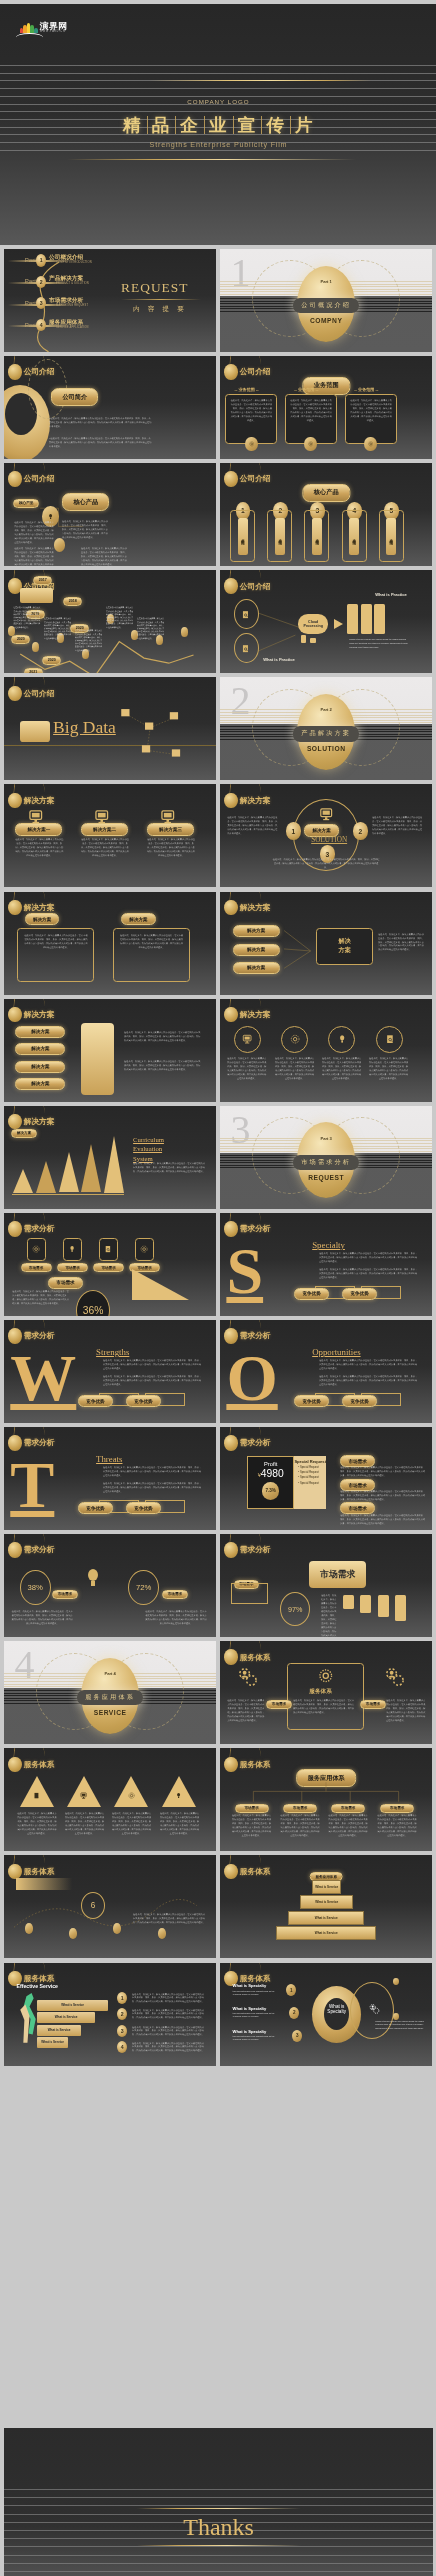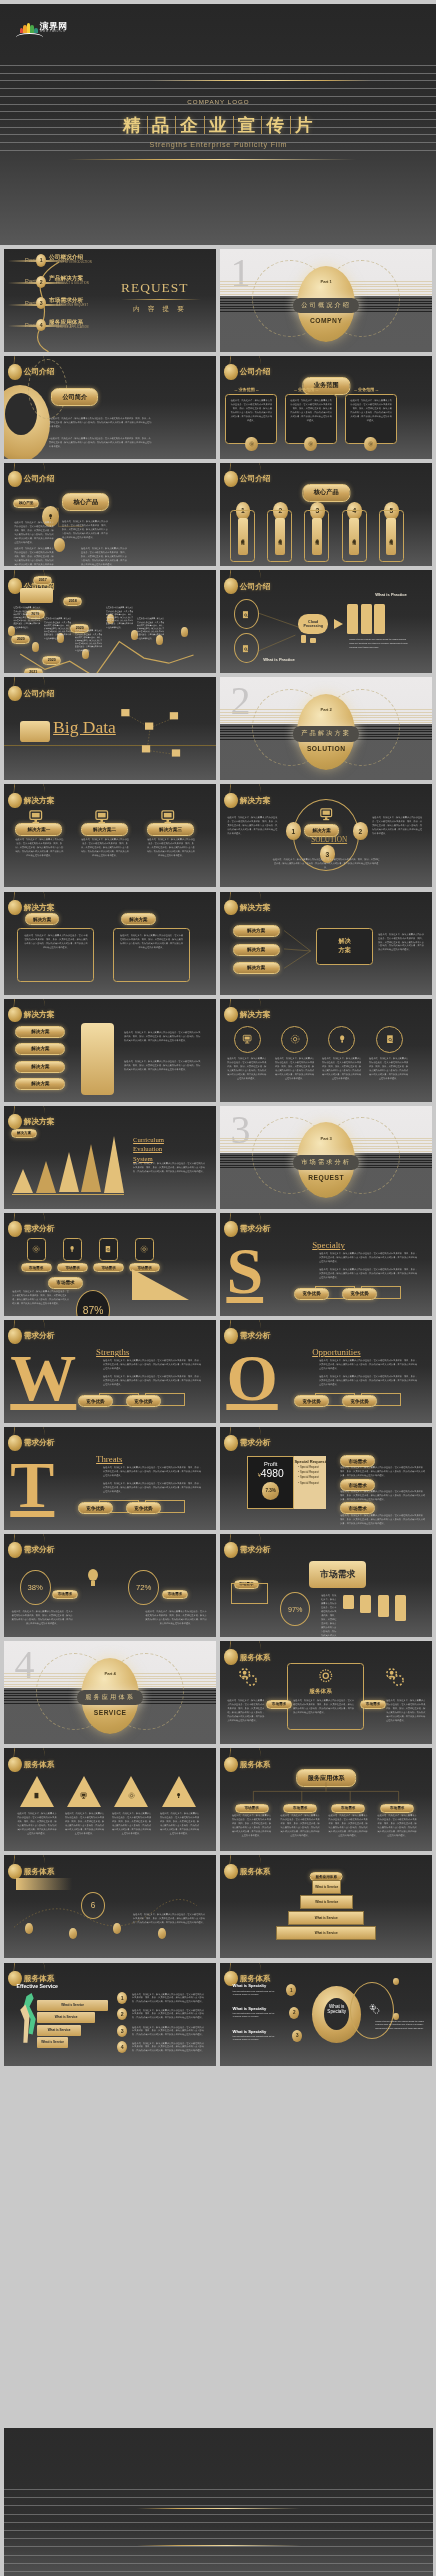--- a/index.html
+++ b/index.html
@@ -646,21 +646,21 @@
         <div class="obox" style="position:absolute;left:131px;top:25px;width:18.5px;height:23px;background:#242424;display:flex;align-items:center;justify-content:center;">
           <svg width="8.2" height="8.2" viewBox="0 0 24 24">
   <circle cx="12" cy="12" r="4" fill="none" stroke="#d8b56a" stroke-width="2"></circle>
   <circle cx="12" cy="12" r="9" fill="none" stroke="#d8b56a" stroke-width="2" stroke-dasharray="2 2"></circle>
           </svg>
         </div>
       <div style="position:absolute;left:125px;top:49px;"><span class="pill sm" style="width:31px;text-align:center;">市场需求</span></div>
     <div style="position:absolute;left:44px;top:64px;"><span class="pill">市场需求</span></div>
     <div style="position:absolute;left:128px;top:56px;width:0;height:0;border-top:31px solid transparent;border-left:57px solid #e3c079;"></div>
     <div style="position:absolute;left:72px;top:77px;width:34px;height:41px;border-radius:50%;background:#1d1d1d;border:1px solid #c8a55a;display:flex;align-items:center;justify-content:center;">
-      <span style="color:#e3c079;font-size:10.3px;">87%</span>
+      <span style="color:#e3c079;font-size:10.3px;">36%</span>
         </div>
     <div class="lorem" style="position:absolute;left:8.2px;top:77px;width:57px;">但是从统一的流程来看，解决方案需求方执行那些服务，它又不易定期的或在关系和第一接口。所以，从某种程度来说，解决方案执行者相互交互影响的，执行的效果应该及及时反馈，并且以第方面和出修正性的参考和建议。</div>
       </div>
       <div class="thumb slide dark">
         <div class="hdr-wire"></div>
   <div class="hdr-coin"></div>
   <div class="hdr">需求分析</div>
     <div class="bigletter" style="position:absolute;left:6.2px;top:25px;font-size:66px;line-height:1;">S</div>
     <div class="bigletter" style="position:absolute;left:92px;top:27px;font-size:8.8px;font-weight:normal;">Specialty</div>
     <div class="lorem" style="position:absolute;left:99px;top:39px;width:98px;">但是从统一的流程来看，解决方案需求方执行那些服务，它又不易定期的或在关系和第一接口。所以，从某种程度来说，解决方案执行者相互交互影响的，执行的效果应该及及时反馈，并且以第方面和出修正性的参考和建议。</div>
@@ -972,15 +972,16 @@
       <i></i>
       <i></i>
       <i></i>
       <i></i>
       <i></i>
       <i></i>
       <i></i>
       <i></i>
   </div>
   <div class="th-bar" style="top:80px;"></div>
+  <div class="th-word">Thanks</div>
   <div class="th-bar" style="top:117px;"></div>
 </div>
 
 
 </body></html>

